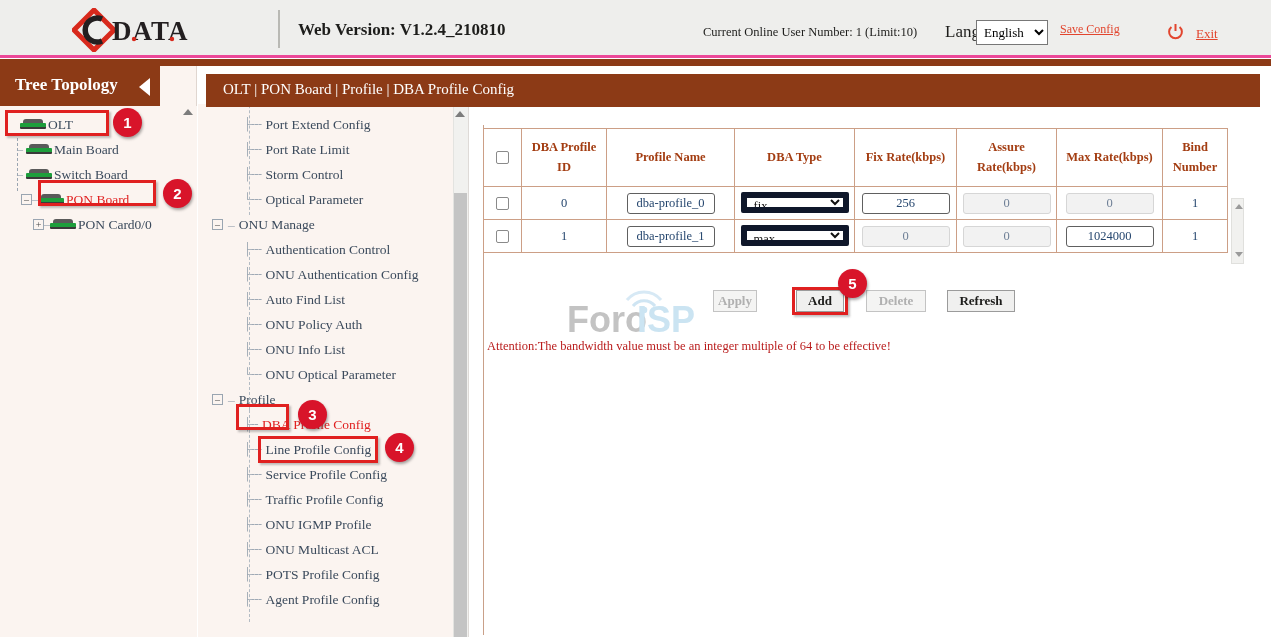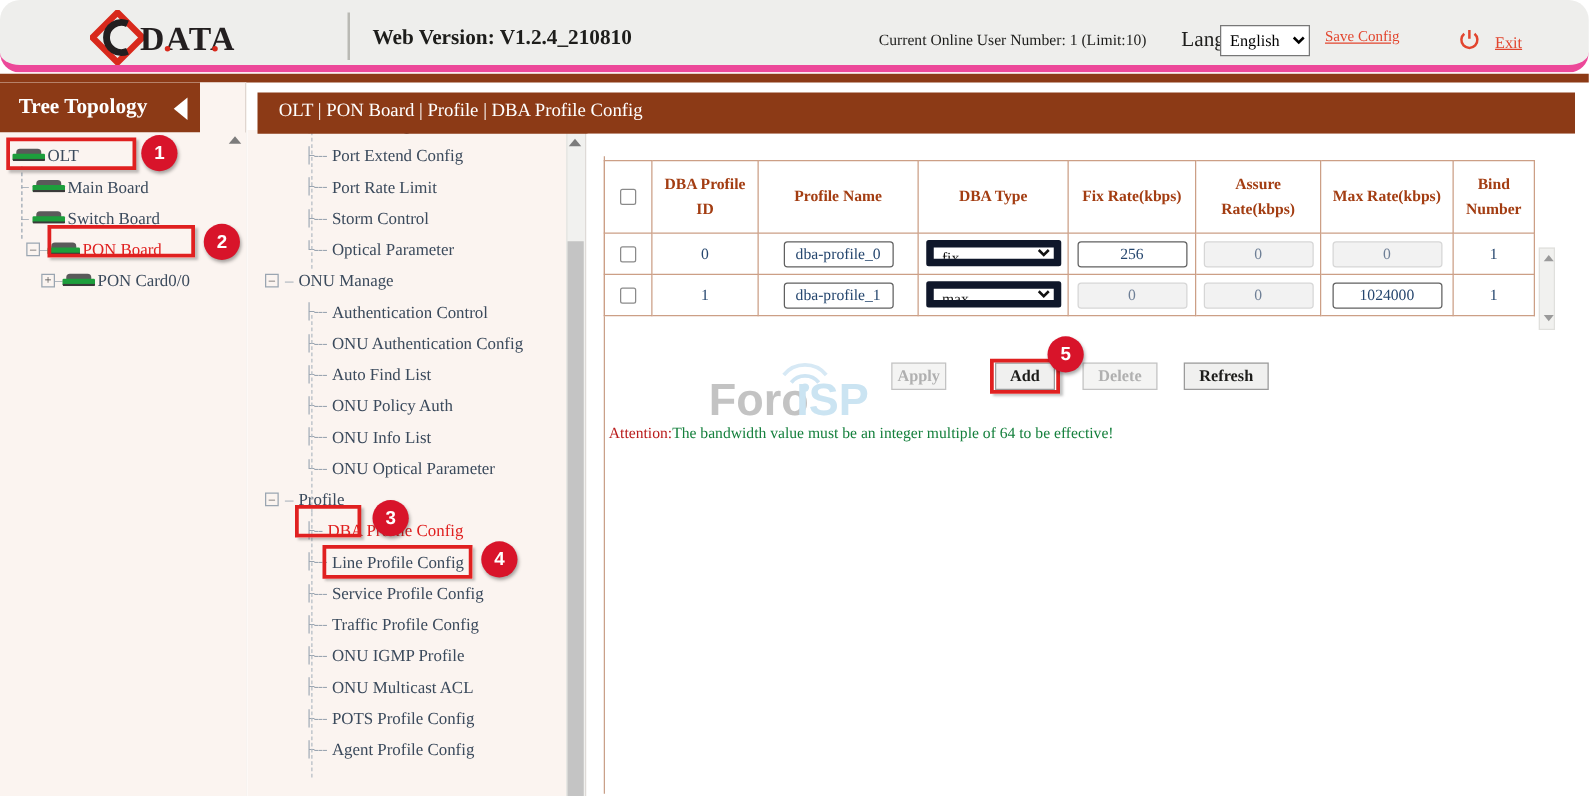--- a/index.html
+++ b/index.html
@@ -9,22 +9,21 @@
     overflow: hidden;
     background: #ffffff;
     font-family: "Liberation Serif", serif;
   }
 
   
   #header {
     position: absolute; left: 0; top: 0;
     width: 1271px; height: 58px;
     background: #eeeeec;
-    border-bottom: 6px solid #ec4899;
-    border-radius: 16px;
+    border-bottom: 3px solid #ec4899;
   }
   #header-bottom-bar {
     position: absolute; left: 0; top: 59px;
     width: 1271px; height: 7px;
     background: #8c3a16;
   }
   #logo {
     position: absolute; left: 72px; top: 8px;
     width: 140px; height: 44px;
   }
@@ -349,21 +348,21 @@
   #btn-apply  { left: 713px; top: 290px; width: 44px; }
   #btn-add    { left: 796px; top: 290px; width: 48px; }
   #btn-delete { left: 866px; top: 290px; width: 60px; }
   #btn-refresh{ left: 947px; top: 290px; width: 68px; }
 
   #attention-line {
     position: absolute; left: 487px; top: 339px;
     font-size: 12.5px; white-space: nowrap;
   }
   #attention-label { color: #b91c1c; }
-  #attention-text { color: #15803d; }
+  #attention-text { color: #b91c1c; }
 
   
   #watermark {
     position: absolute; left: 565px; top: 288px;
     width: 145px; height: 50px;
     pointer-events: none;
   }
 
   
   .hl-box {
@@ -417,21 +416,21 @@
 <div id="header-bottom-bar"></div>
 
 <div id="tree-panel">
   <div id="tree-header">
     <span id="tree-header-title">Tree Topology</span>
     <span id="tree-collapse-icon"></span>
   </div>
   <div id="tree-body">
     <div id="tree-vline"></div>
 
-    <div class="tree-node" style="padding-left:10px;font-family:Liberation Serif, serif;">
+    <div class="tree-node" style="padding-left:20px;font-family:Liberation Serif, serif;">
       <span class="dev-icon">
           <span class="top"></span>
           <span class="bot"></span>
         </span>
       <span>OLT</span>
     </div>
 
     <div class="tree-node" style="padding-left:14px;">
       <span class="tree-connector">&nbsp;–&nbsp;</span>
       <span class="dev-icon">

